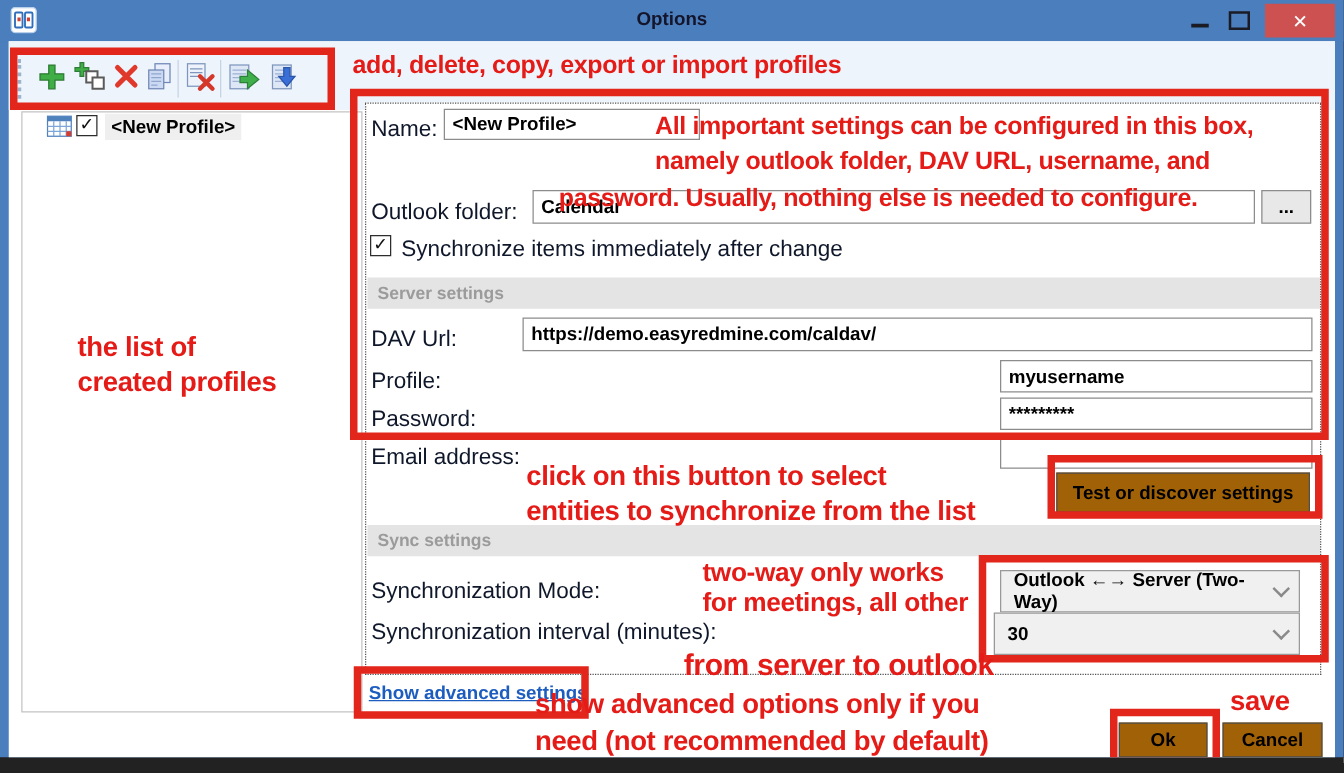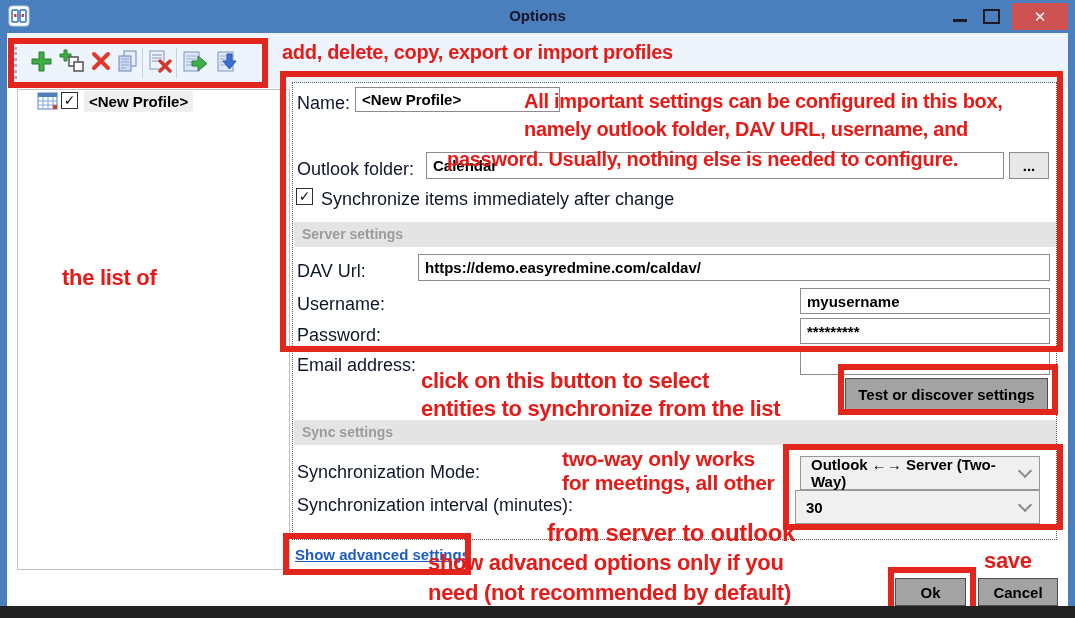--- a/index.html
+++ b/index.html
@@ -26,21 +26,21 @@
               font-size:15px;line-height:21px;padding:0 5px;color:#000;}
   
   .panel{position:absolute;left:292px;top:82px;width:765px;height:458px;border:1px dotted #555;
          background:#fff;box-sizing:border-box;z-index:1;}
   .lbl{position:absolute;font-weight:400;font-size:18px;color:#0f172a;white-space:nowrap;z-index:2;}
   .inp{position:absolute;border:1px solid #8c8c8c;background:#fff;color:#000;z-index:2;
        font:700 15px "Liberation Sans","DejaVu Sans",sans-serif;padding:0 6px;box-sizing:border-box;}
   input.inp{outline:none;}
   .sect{position:absolute;left:294px;width:762px;height:25px;background:#e4e4e4;color:#9b9b9b;
         font-weight:700;font-size:14px;line-height:25px;padding-left:8px;box-sizing:border-box;z-index:2;}
-  .btn{position:absolute;background:#a3a3a3;border:1px solid #4e4e4e;color:#000;z-index:2;
+  .btn{position:absolute;background:#a16207;border:1px solid #4e4e4e;color:#000;z-index:2;
        font-weight:700;font-size:15px;display:flex;align-items:center;justify-content:center;box-sizing:border-box;}
   .ddl{position:absolute;background:#f0f0f0;border:1px solid #999;color:#000;z-index:2;
        font-weight:700;font-size:15px;display:flex;align-items:center;padding:16px 10px;box-sizing:border-box;}
   .chev{position:absolute;right:9px;top:50%;width:8px;height:8px;border-right:2px solid #8a8a8a;
         border-bottom:2px solid #8a8a8a;transform:translateY(-70%) rotate(45deg);}
   .cb{position:absolute;width:17px;height:17px;background:#fff;border:1px solid #2d2d2d;z-index:2;
       box-sizing:border-box;display:flex;align-items:center;justify-content:center;}
   .cb::after{content:"✓";font-weight:700;font-size:14px;color:#111;margin-top:-2px;}
   .link{position:absolute;color:#1d5dc0;font-weight:700;font-size:15px;text-decoration:underline;z-index:2;white-space:nowrap;}
   
@@ -145,21 +145,21 @@
   <div class="btn" style="left:1009px;top:152px;width:40px;height:27px;border-color:#8c8c8c;background:#e8e8e8;">...</div>
 
   <div class="cb" style="left:296px;top:188px;"></div>
   <div class="lbl" style="left:321px;top:189px;">Synchronize items immediately after change</div>
 
   <div class="sect" style="top:222px;">Server settings</div>
 
   <div class="lbl" style="left:297px;top:261px;">DAV Url:</div>
   <input class="inp" style="left: 418px; top: 254px; width: 632px; height: 27px;" value="https://demo.easyredmine.com/caldav/">
 
-  <div class="lbl" style="left:297px;top:294px;">Username:</div>
+  <div class="lbl" style="left:297px;top:294px;">Profile:</div>
   <input class="inp" style="left: 800px; top: 288px; width: 250px; height: 26px;" value="myusername">
 
   <div class="lbl" style="left:297px;top:325px;">Password:</div>
   <input class="inp" style="left: 800px; top: 318px; width: 250px; height: 26px;" value="*********">
 
   <div class="lbl" style="left:297px;top:355px;">Email address:</div>
   <input class="inp" style="left: 800px; top: 349px; width: 250px; height: 26px;" value="">
 
   <div class="btn" style="left:845px;top:378px;width:203px;height:32px;">Test or discover settings</div>
 
@@ -185,20 +185,21 @@
   <div class="redbox" style="left:8px;top:38px;width:260px;height:50px;"></div>
   <div class="redbox" style="left:280px;top:71px;width:783px;height:281px;"></div>
   <div class="redbox" style="left:838px;top:364px;width:220px;height:51px;"></div>
   <div class="redbox" style="left:783px;top:444px;width:280px;height:86px;"></div>
   <div class="redbox" style="left:283px;top:533px;width:188px;height:42px;"></div>
   <div class="redbox" style="left:888px;top:567px;width:88px;height:45px;"></div>
 
   <div class="ann" style="left:282px;top:41px;font-size:20px;">add, delete, copy, export or import profiles</div>
 
   <div class="ann" style="left:62px;top:265px;font-size:22px;">the list of</div>
+  <div class="ann" style="left:62px;top:293px;font-size:22px;">created profiles</div>
 
   <div class="ann" style="left:524px;top:90px;font-size:20px;">All important settings can be configured in this box,</div>
   <div class="ann" style="left:524px;top:118px;font-size:20px;">namely outlook folder, DAV URL, username, and</div>
   <div class="ann" style="left:447px;top:148px;font-size:20px;">password. Usually, nothing else is needed to configure.</div>
 
   <div class="ann" style="left:421px;top:368px;font-size:22px;">click on this button to select</div>
   <div class="ann" style="left:421px;top:396px;font-size:22px;">entities to synchronize from the list</div>
 
   <div class="ann" style="left:562px;top:447px;font-size:21px;">two-way only works</div>
   <div class="ann" style="left:562px;top:471px;font-size:21px;">for meetings, all other</div>

